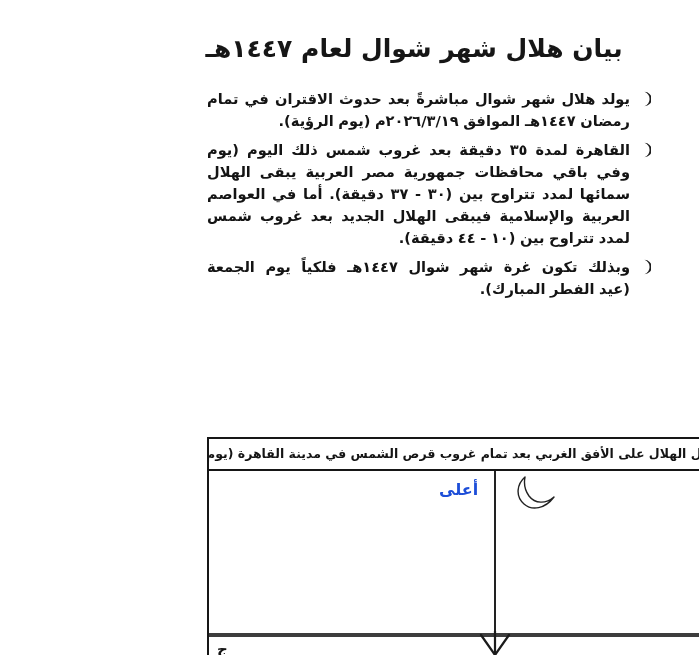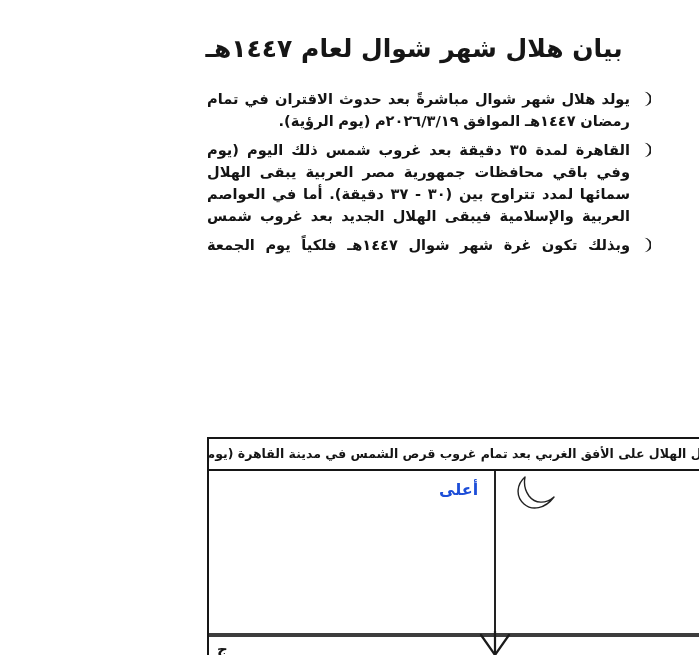--- a/index.html
+++ b/index.html
@@ -75,26 +75,28 @@
         <div class="pline last">رمضان ١٤٤٧هـ الموافق ٢٠٢٦/٣/١٩م (يوم الرؤية).</div>
       </div>
       <div class="para">
         <svg class="bullet" viewBox="0 0 13 16" aria-hidden="true">
           <path d="M6.5,0.8 A7.2,7.2 0 0 1 6.5,15.2 A9,8 0 0 0 6.5,0.8 Z"></path>
         </svg>
         <div class="pline">القاهرة لمدة ٣٥ دقيقة بعد غروب شمس ذلك اليوم (يوم الرؤية)،</div>
         <div class="pline">وفي باقي محافظات جمهورية مصر العربية يبقى الهلال الجديد في</div>
         <div class="pline">سمائها لمدد تتراوح بين (٣٠ - ٣٧ دقيقة). أما في العواصم والمدن</div>
         <div class="pline">العربية والإسلامية فيبقى الهلال الجديد بعد غروب شمس ذلك اليوم</div>
+        <div class="pline last">لمدد تتراوح بين (١٠ - ٤٤ دقيقة).</div>
       </div>
       <div class="para">
         <svg class="bullet" viewBox="0 0 13 16" aria-hidden="true">
           <path d="M6.5,0.8 A7.2,7.2 0 0 1 6.5,15.2 A9,8 0 0 0 6.5,0.8 Z"></path>
         </svg>
         <div class="pline">وبذلك تكون غرة شهر شوال ١٤٤٧هـ فلكياً يوم الجمعة ٢٠٢٦/٣/٢٠م</div>
+        <div class="pline last">(عيد الفطر المبارك).</div>
       </div>
     </div>
 
   <div class="figure">
     <div class="fig-header">وضع وشكل الهلال على الأفق الغربي بعد تمام غروب قرص الشمس في مدينة القاهرة (يوم الرؤية)</div>
     <div class="vline"></div>
     <span class="up-label">أعلى</span>
     <svg class="crescent" viewBox="0 0 40 38" aria-hidden="true">
       <path d="M 9,2 C 1,9 -1,21 8,29 C 16,36 29,34 38,22 C 30,29 19,29 13,21 C 8,14 8,7 9,2 Z"></path>
     </svg>

